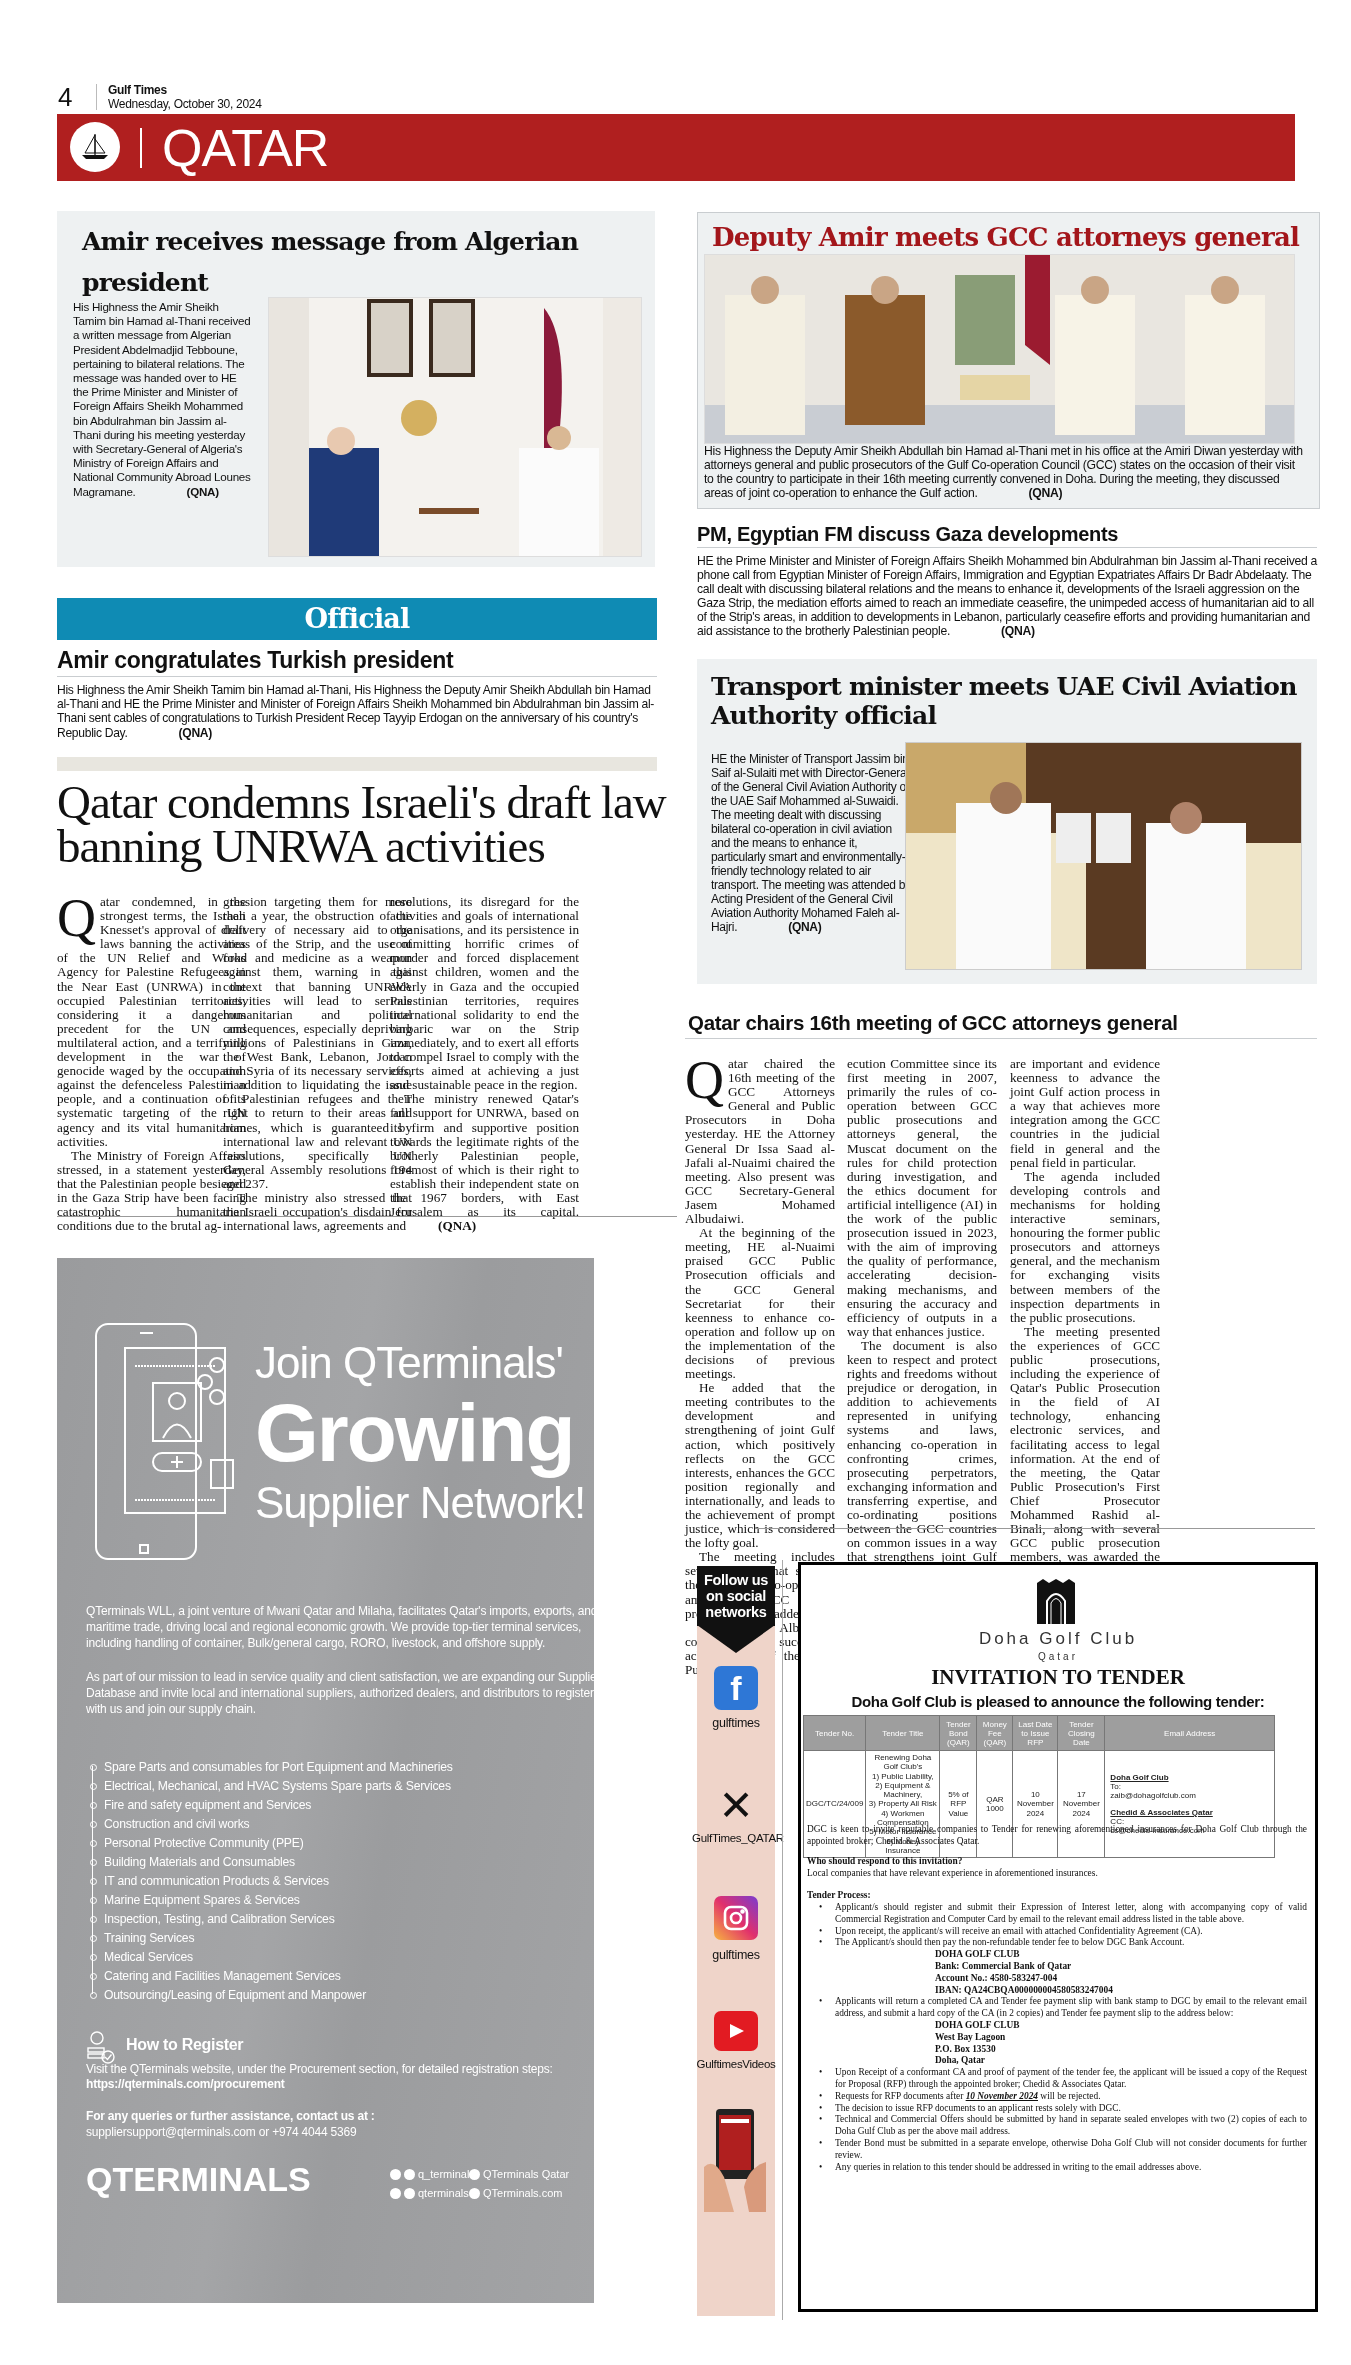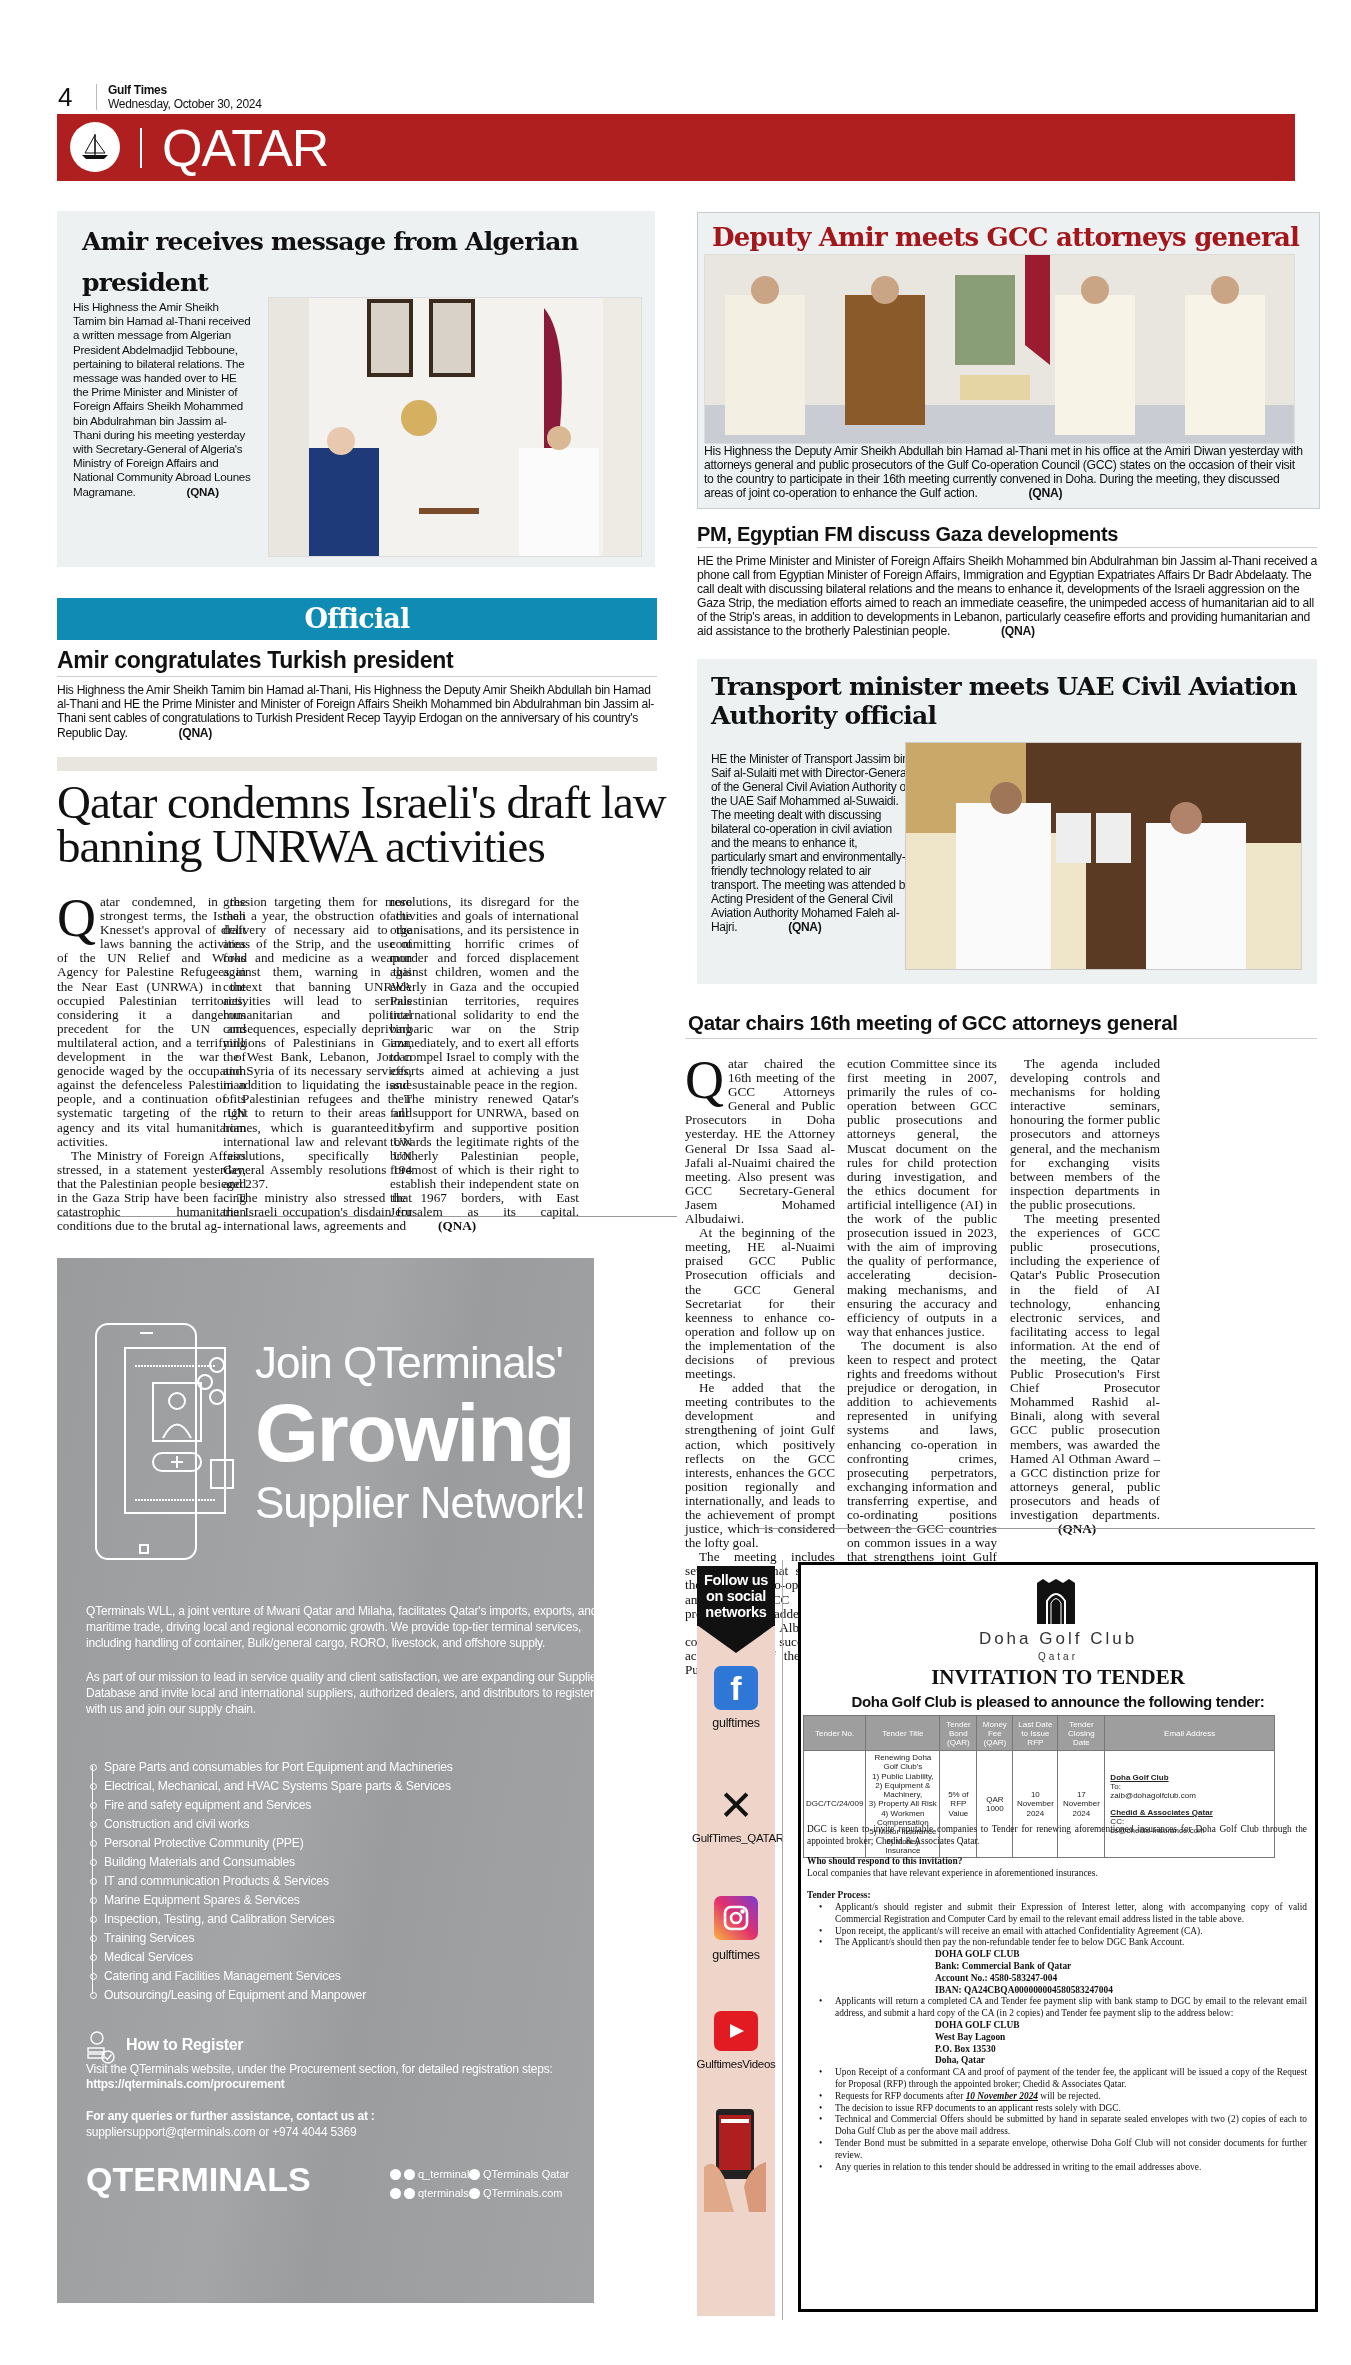--- a/index.html
+++ b/index.html
@@ -255,20 +255,21 @@
   <p class="indent">He added that the meeting contributes to the development and strengthening of joint Gulf action, which positively reflects on the GCC interests, enhances the GCC position regionally and internationally, and leads to the achievement of prompt justice, which is considered the lofty goal.</p>
   <p class="indent">The meeting includes several topics that support the path of co-operation among the GCC public prosecutions, he added.</p>
   <p class="indent">Meanwhile, Albudaiwi commended the successive achievements of the GCC Public Pros-</p>
 </div>
 <div class="abs gcol body-serif" id="g2">
   <p>ecution Committee since its first meeting in 2007, primarily the rules of co-operation between GCC public prosecutions and attorneys general, the Muscat document on the rules for child protection during investigation, and the ethics document for artificial intelligence (AI) in the work of the public prosecution issued in 2023, with the aim of improving the quality of performance, accelerating decision-making mechanisms, and ensuring the accuracy and efficiency of outputs in a way that enhances justice.</p>
   <p class="indent">The document is also keen to respect and protect rights and freedoms without prejudice or derogation, in addition to achievements represented in unifying systems and laws, enhancing co-operation in confronting crimes, prosecuting perpetrators, exchanging information and transferring expertise, and co-ordinating positions between the GCC countries on common issues in a way that strengthens joint Gulf parliamentary co-operation, he added.</p>
   <p class="indent">He added that the topics included in the 16th meeting in Doha</p>
 </div>
 <div class="abs gcol body-serif" id="g3">
+  <p>are important and evidence keenness to advance the joint Gulf action process in a way that achieves more integration among the GCC countries in the judicial field in general and the penal field in particular.</p>
   <p class="indent">The agenda included developing controls and mechanisms for holding interactive seminars, honouring the former public prosecutors and attorneys general, and the mechanism for exchanging visits between members of the inspection departments in the public prosecutions.</p>
   <p class="indent"><span>The meeting presented the experiences of GCC public prosecutions, including the experience of Qatar's Public Prosecution in the field of AI technology, enhancing electronic services, and facilitating access to legal information. At the end of the meeting, the Qatar Public Prosecution's First Chief Prosecutor Mohammed Rashid al-Binali, along with several GCC public prosecution members, was awarded the Hamed Al Othman Award – a GCC distinction prize for attorneys general, public prosecutors and heads of investigation departments.</span> <b class="src">(QNA)</b></p>
 </div>
 <div class="abs" id="rule-gcc-b"></div>
 
 <div class="abs" id="qt-ad">
   <div class="abs" style="left:38px;top:65px;">
     <svg width="140" height="238" viewBox="0 0 140 238" fill="none" stroke="#fff" stroke-width="2">
       <rect x="1" y="1" width="100" height="235" rx="12"></rect>
       <line x1="45" y1="10" x2="58" y2="10"></line>

